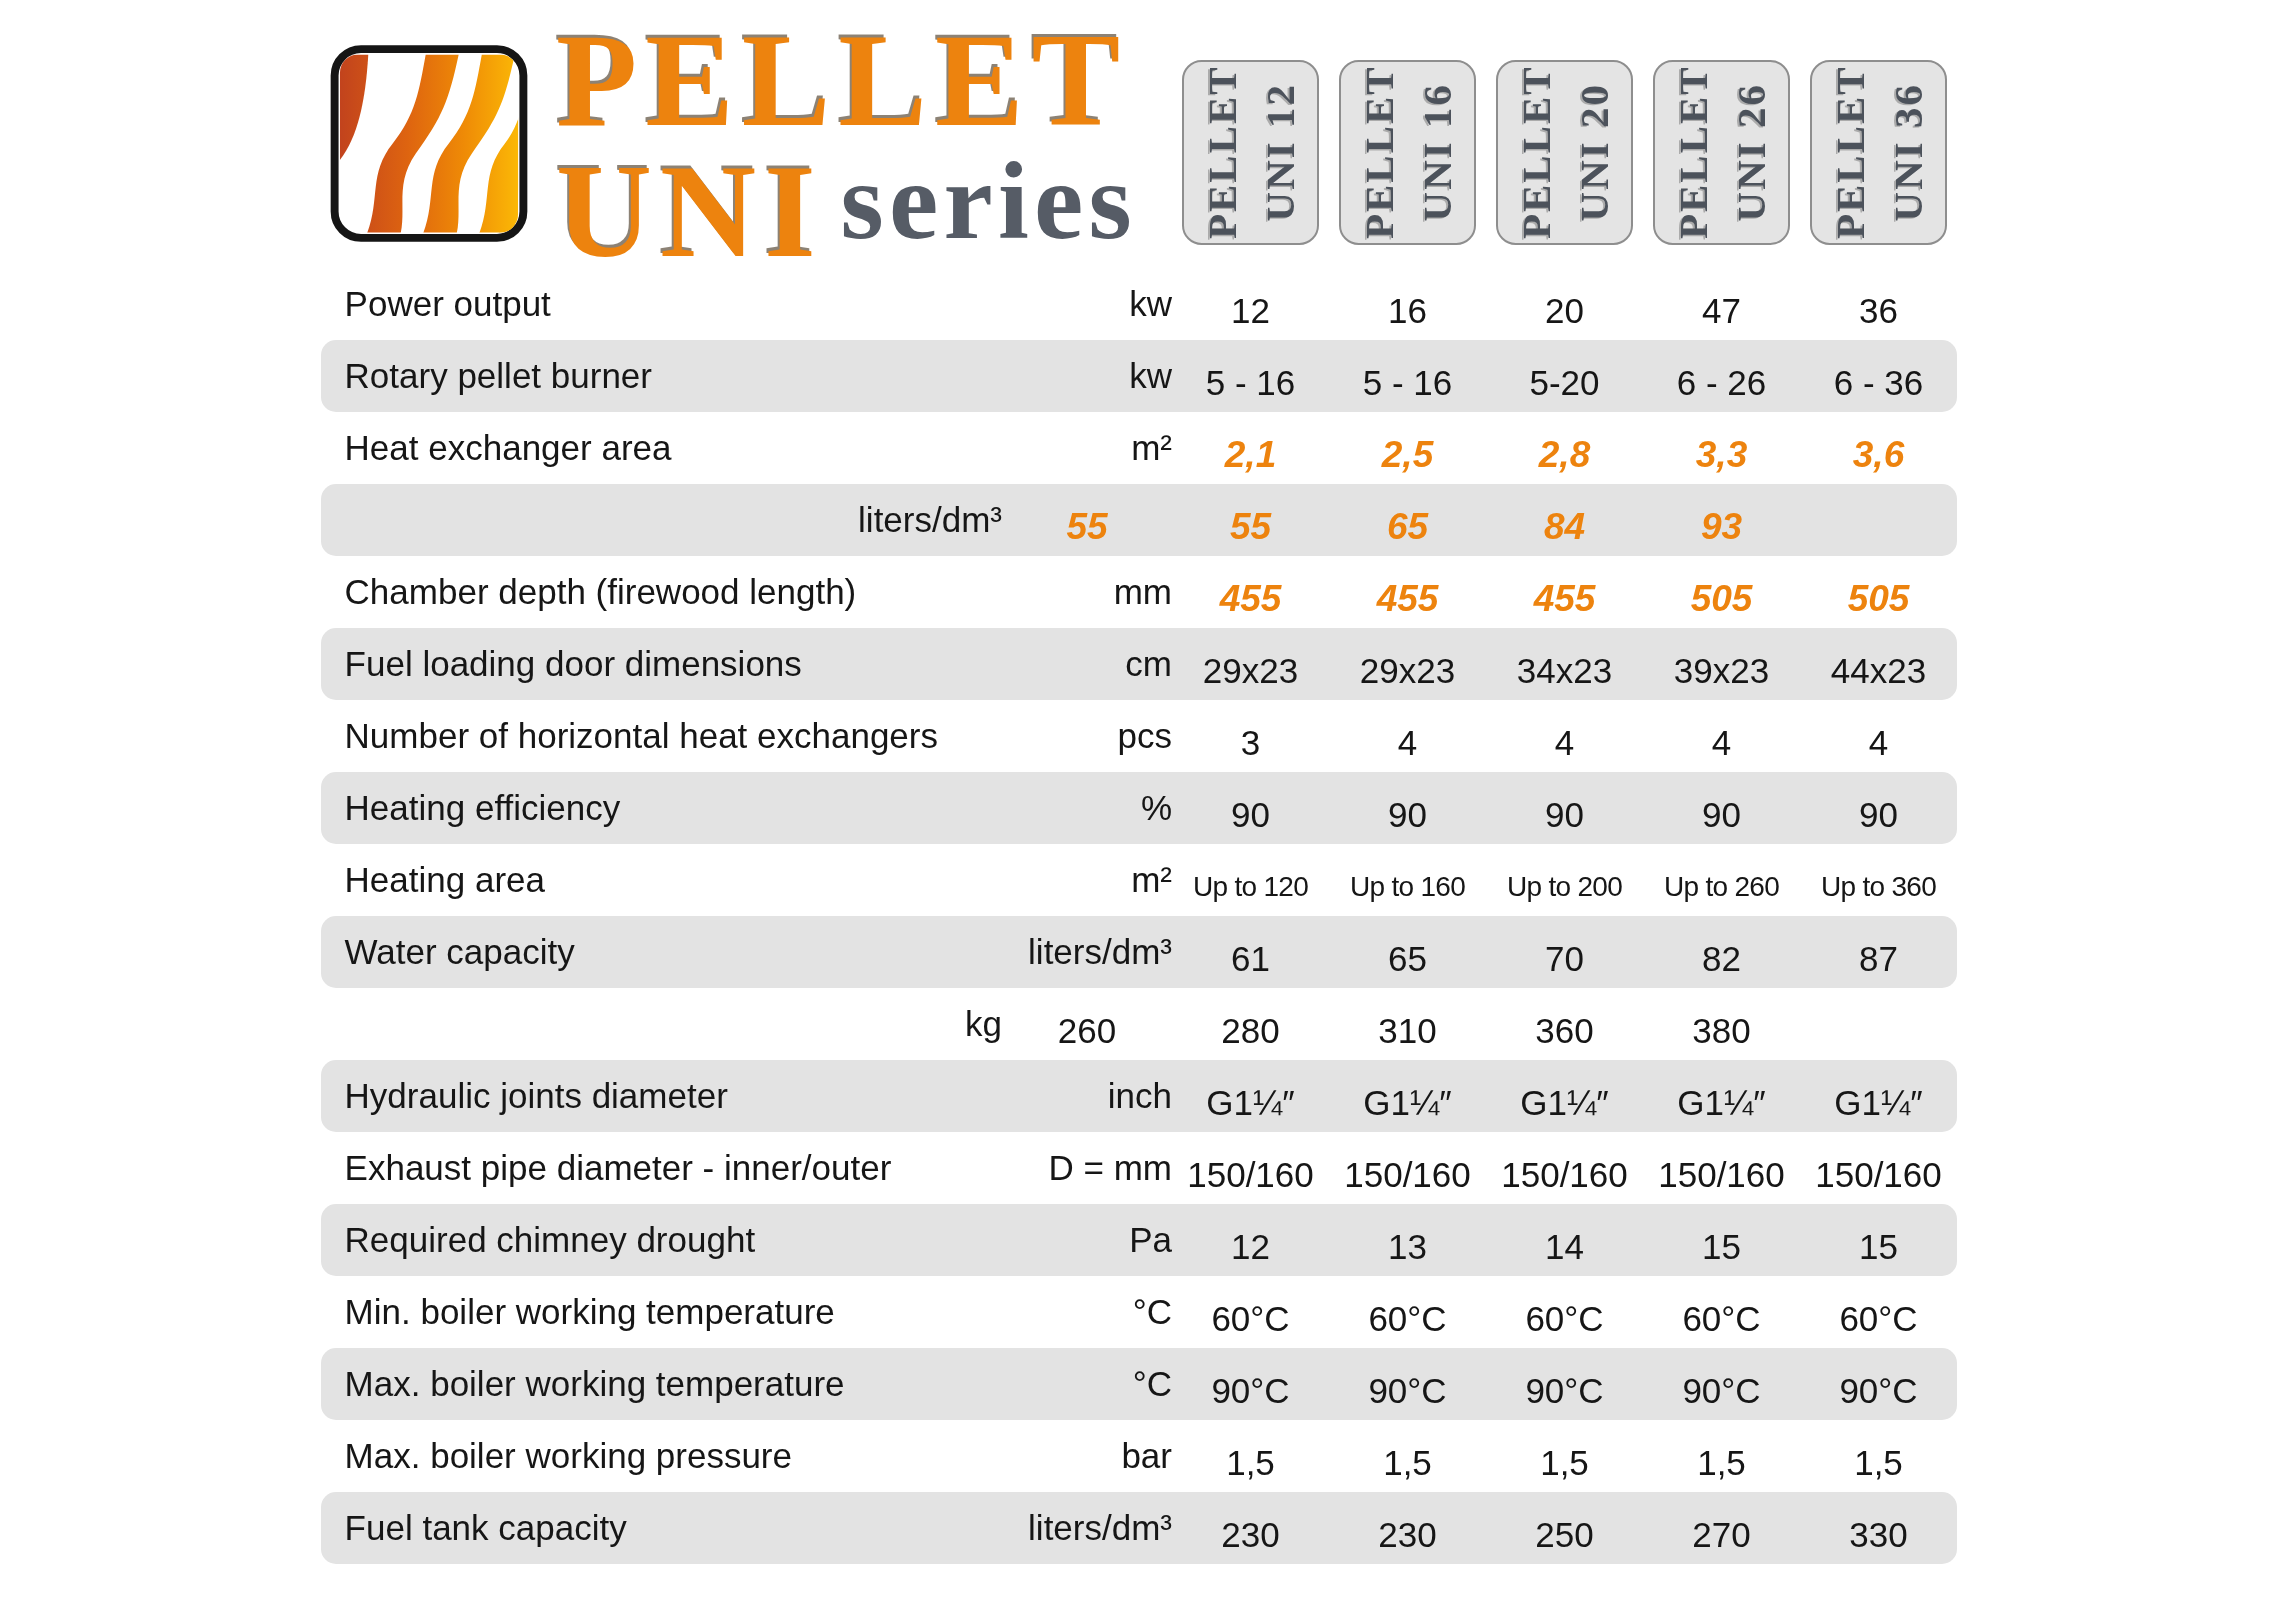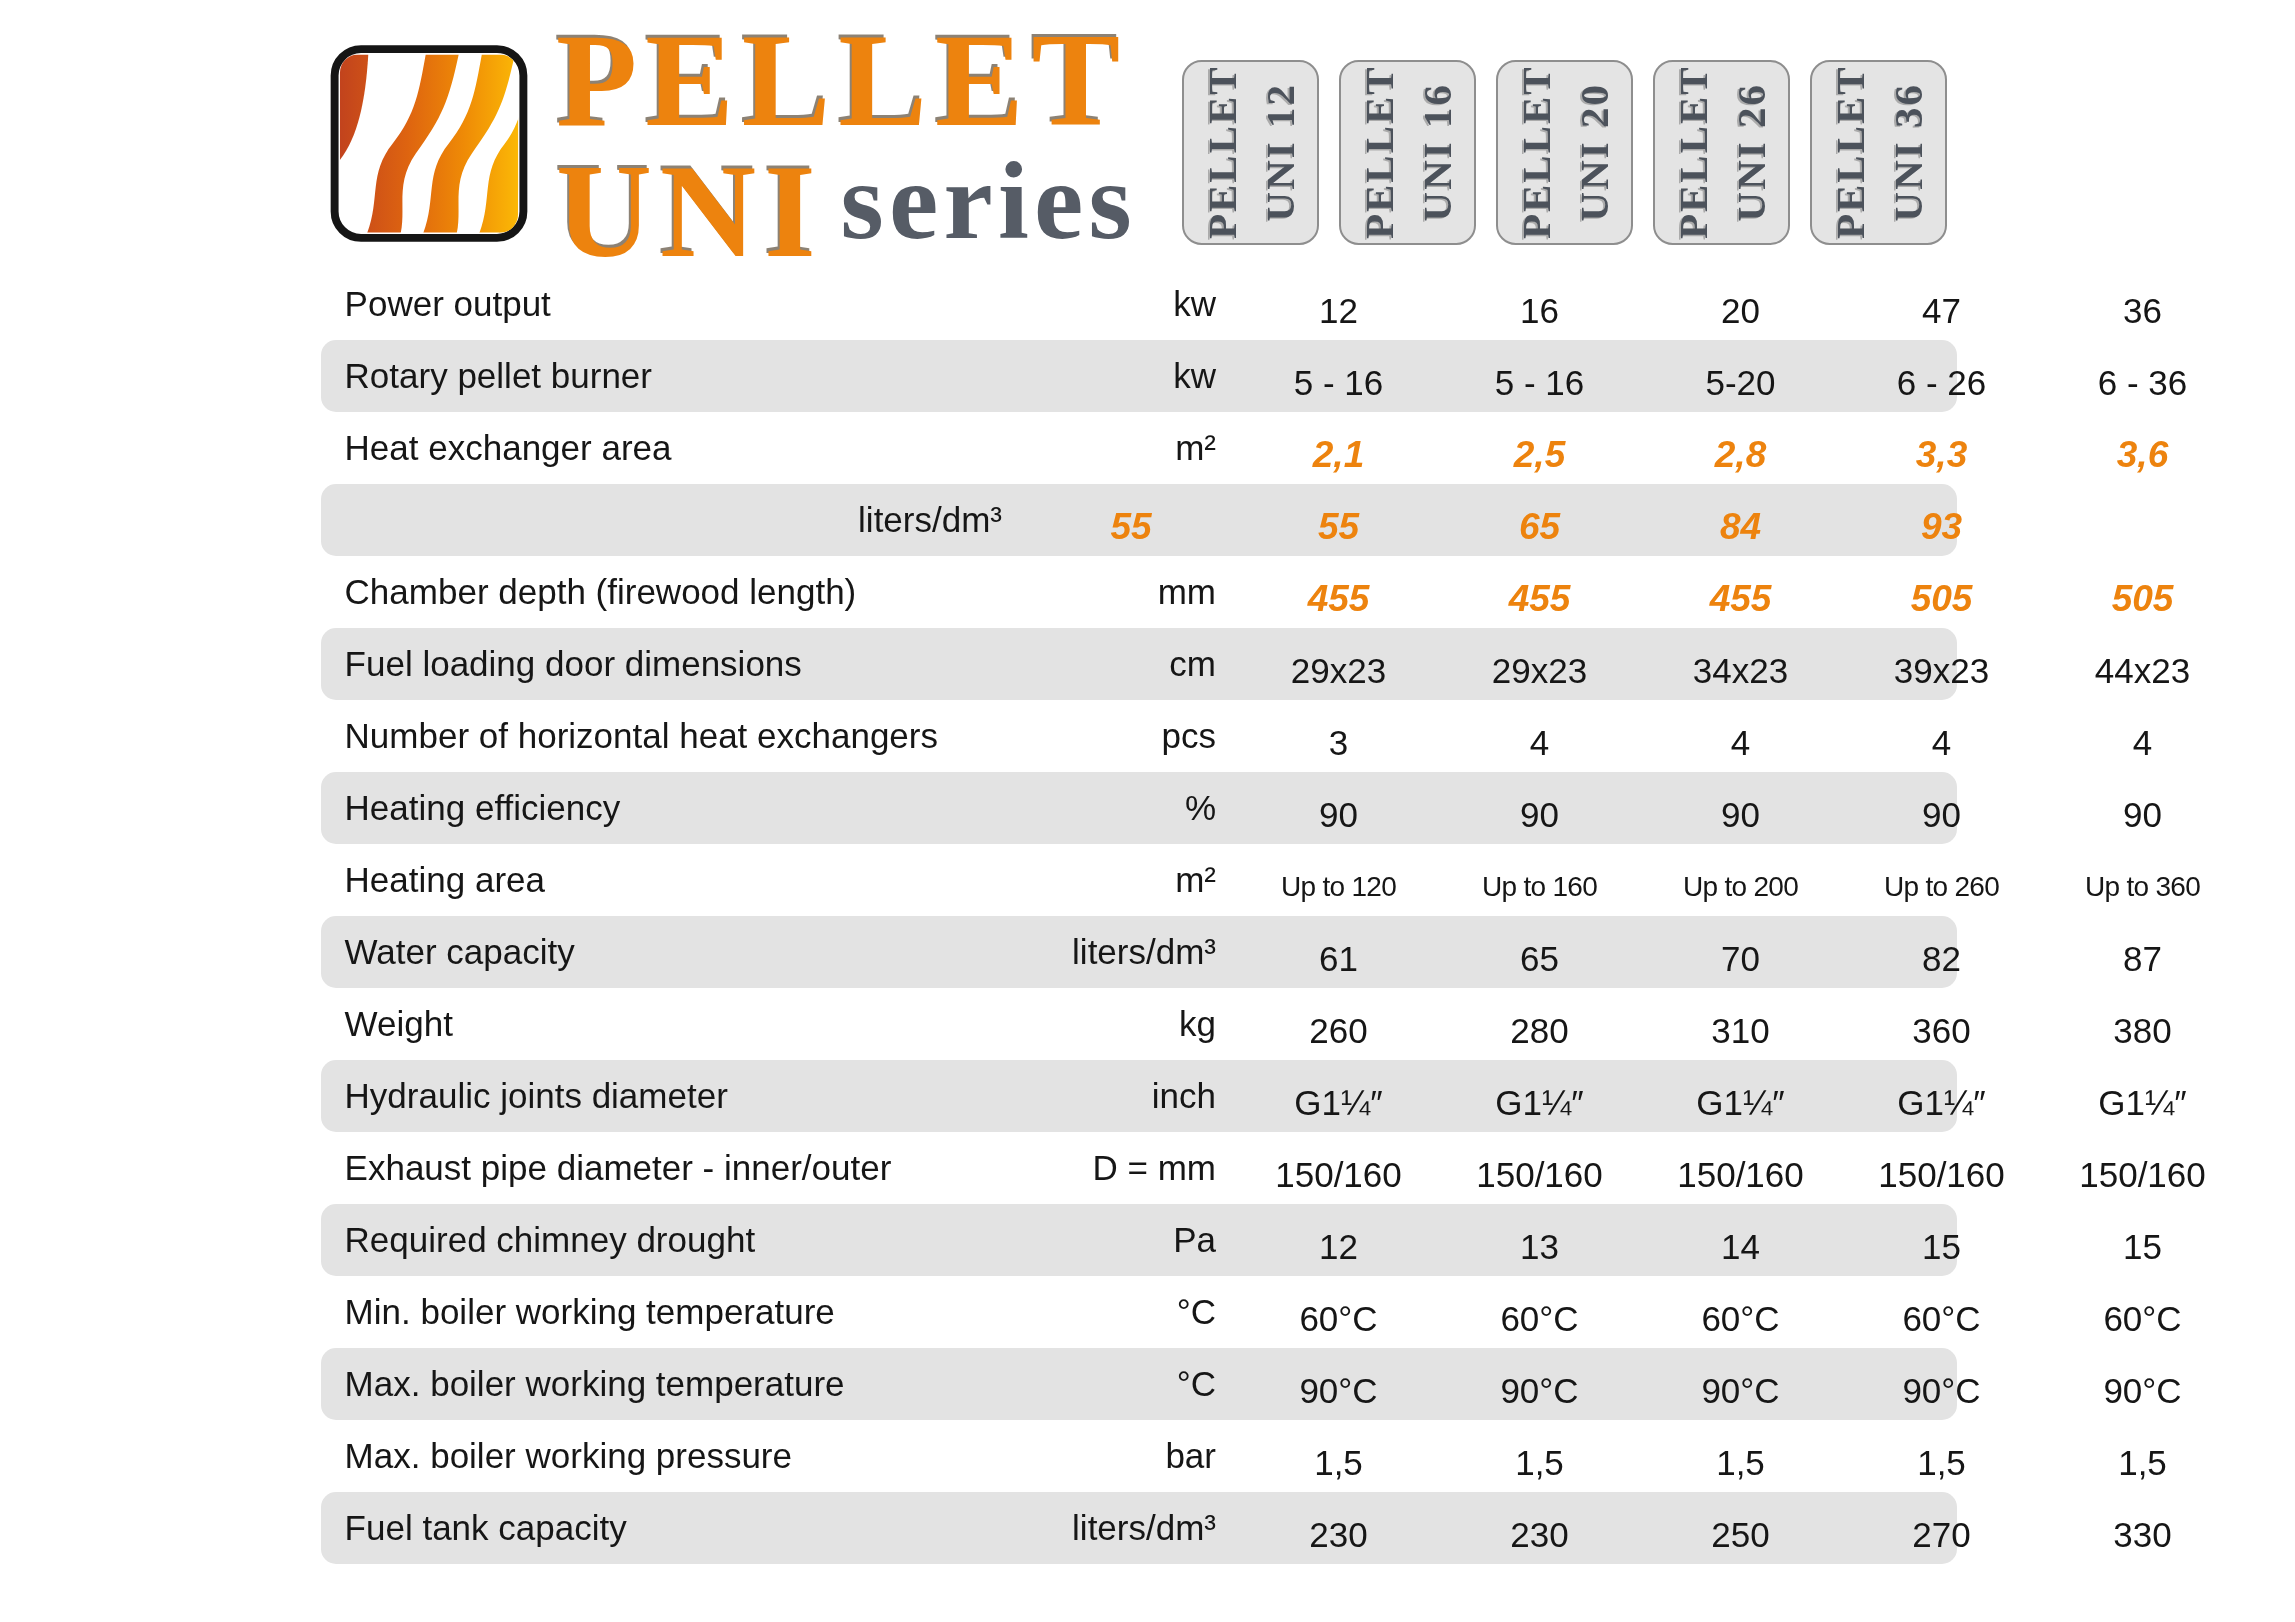--- a/index.html
+++ b/index.html
@@ -49,21 +49,21 @@
     font-size:41px;line-height:1.42;letter-spacing:2px;
     color:var(--headertext);text-align:center;white-space:nowrap;
     text-shadow:-1.3px -1.3px 0 rgba(0,0,0,0.25);
   }
 
   
   .table{position:absolute;left:321px;top:268px;width:1636px}
   .row{
     display:grid;
     grid-template-columns:681px 170px repeat(5,157px);
-    height:72px;align-items:center;gap:44px;
+    height:72px;align-items:center;
   }
   .row.shaded{background:var(--shade);border-radius:15px}
   .cell{font-size:35px;color:var(--text)}
   .cell.label{padding-left:23.6px}
   .cell.unit{text-align:right}
   .cell.val{text-align:center;padding-top:14.4px}
   .row.highlight .cell.val{
     color:var(--accent);font-weight:700;font-size:37px;font-style:italic;
   }
   .cell.val.small{font-size:28px;letter-spacing:-0.7px}
@@ -225,21 +225,20 @@
     <div class="row shaded">
       <div class="cell label">Water capacity</div>
       <div class="cell unit">liters/dm³</div>
       <div class="cell val">61</div>
       <div class="cell val">65</div>
       <div class="cell val">70</div>
       <div class="cell val">82</div>
       <div class="cell val">87</div>
     </div>
     <div class="row">
-      <div class="cell label">Weight</div>
       <div class="cell unit">kg</div>
       <div class="cell val">260</div>
       <div class="cell val">280</div>
       <div class="cell val">310</div>
       <div class="cell val">360</div>
       <div class="cell val">380</div>
     </div>
     <div class="row shaded">
       <div class="cell label">Hydraulic joints diameter</div>
       <div class="cell unit">inch</div>

